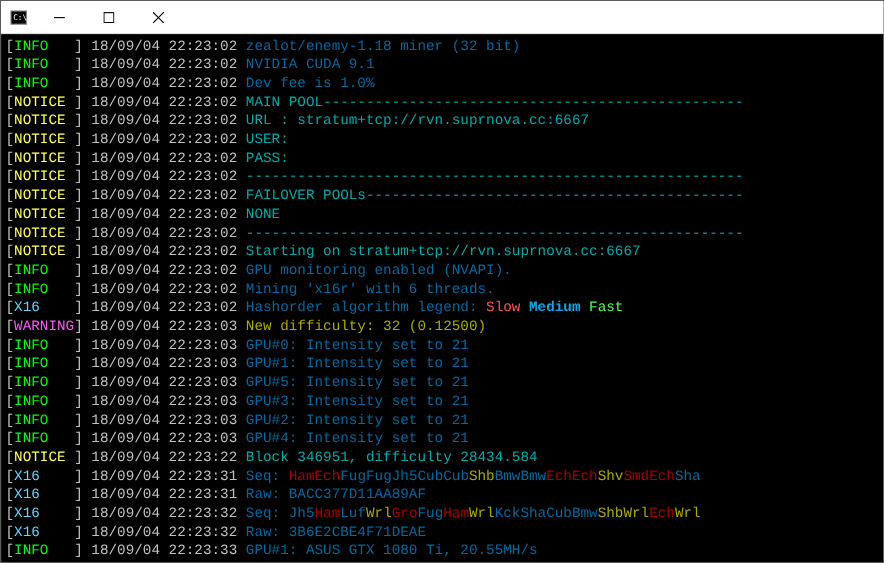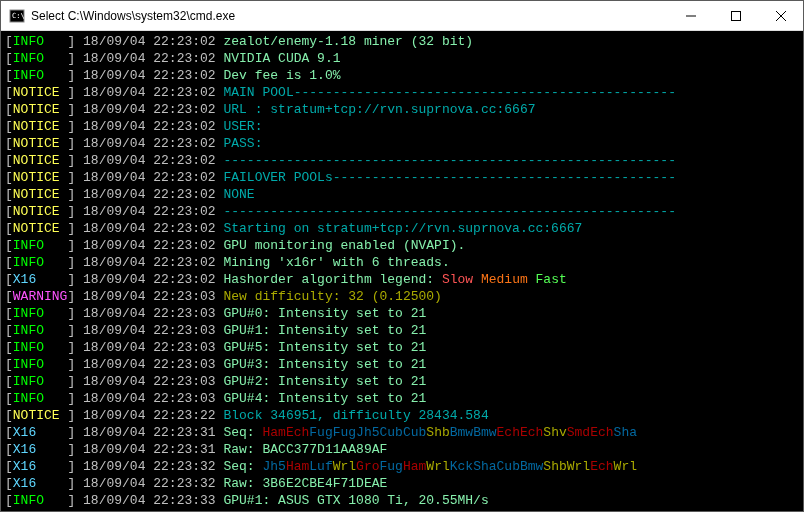--- a/index.html
+++ b/index.html
@@ -64,40 +64,39 @@
   white-space: pre;
 }
 .line { display: block; }
 .tag-br { color: #c0c0c0; }
 .tag-info { color: #00ff00; }
 .tag-notice { color: #ffff55; text-align: center; }
 .tag-x16 { color: #5fd7ff; text-align: right; }
 .tag-warn { color: #ff55ff; }
 .ts { color: #c0c0c0; }
 .cyan { color: #00aaaa; }
-.yellow { color: #f97316; }
+.yellow { color: #0ea5e9; font-weight: bold; }
 .red { color: #ff5555; }
 .green { color: #55ff55; }
 .darkred { color: #aa0000; }
 .darkgreen { color: #0369a1; }
-.white { color: #86efac; }
+.white { color: #0369a1; }
 .darkyellow { color: #aaaa00; }
 </style>
 </head>
 <body>
 
 <div class="window">
   <div class="titlebar">
     <span class="icon">
       <svg width="16" height="16" viewBox="0 0 16 16">
         <rect x="1" y="2" width="14" height="12" fill="#000" stroke="#888" stroke-width="1"></rect>
         <text x="3" y="10" font-size="7" fill="#fff" font-family="monospace">C:\</text>
       </svg>
     </span>
-    <span class="title">Select C:\Windows\system32\cmd.exe</span>
     <div class="winbtns">
       <div class="winbtn">
         <svg width="10" height="10">
             <line x1="0" y1="5" x2="10" y2="5" stroke="#000" stroke-width="1"></line>
           </svg>
       </div>
       <div class="winbtn">
         <svg width="10" height="10">
             <rect x="0.5" y="0.5" width="9" height="9" fill="none" stroke="#000" stroke-width="1"></rect>
           </svg>

